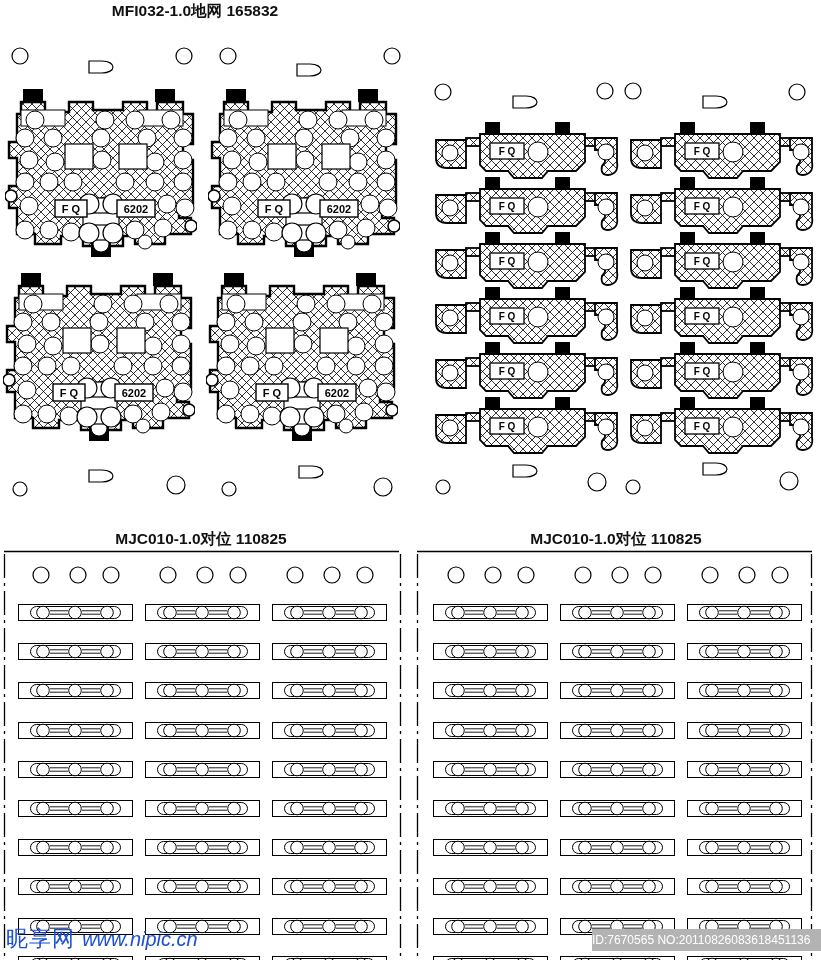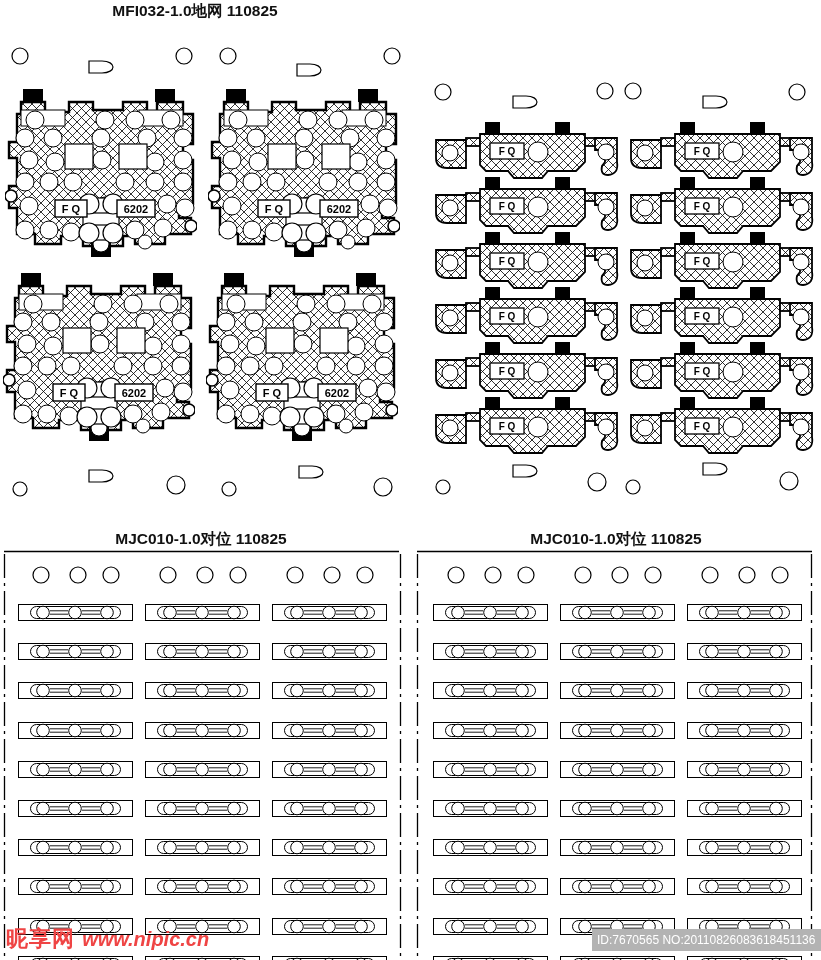--- a/index.html
+++ b/index.html
@@ -5,33 +5,33 @@
   html,body{margin:0;padding:0;background:#fff;}
   .page{position:relative;width:821px;height:960px;overflow:hidden;background:#fff;
         font-family:"Liberation Sans",sans-serif;}
   .panel-title{position:absolute;font-weight:bold;font-size:15.5px;color:#111;
                text-align:center;white-space:nowrap;}
   #title-mfi{left:0;top:1px;width:390px;}
   #title-msg{left:420px;top:23px;width:398px;}
   #title-mjc-left{left:2px;top:529px;width:398px;}
   #title-mjc-right{left:417px;top:529px;width:398px;}
   .drawing{position:absolute;left:0;top:0;}
-  .wm-left{position:absolute;left:6px;top:924px;z-index:5;color:#ef4444;
-           font-weight:bold;font-size:22px;letter-spacing:1px;white-space:nowrap;}
+  .wm-left{position:absolute;left:6px;top:924px;z-index:5;color:#1d4ed8;
+           font-weight:normal;font-size:22px;letter-spacing:1px;white-space:nowrap;}
   .wm-left .url{font-style:italic;font-size:20px;letter-spacing:0;}
   .wm-band{position:absolute;left:592px;top:929px;width:229px;height:22px;z-index:5;
            background:#b3b3b3;color:#fff;font-size:12px;line-height:22px;
-           padding-left:5px;box-sizing:border-box;white-space:nowrap;}
+           box-sizing:border-box;white-space:nowrap;}
 </style>
 </head>
 <body>
 
 <div class="page">
 
-  <div class="panel-title" id="title-mfi">MFI032-1.0地网 110825</div>
+  <div class="panel-title" id="title-mfi">MFI032-1.0地网 165832</div>
   <div class="panel-title" id="title-mjc-left">MJC010-1.0对位 110825</div>
   <div class="panel-title" id="title-mjc-right">MJC010-1.0对位 110825</div>
 
   <svg class="drawing" width="821" height="960" viewBox="0 0 821 960">
     <defs>
       <pattern id="xh" width="9" height="9" patternUnits="userSpaceOnUse">
         <rect width="9" height="9" fill="#fff"></rect>
         <path d="M0,9 L9,0 M0,0 L9,9" stroke="#000" stroke-width="0.8"></path>
       </pattern>
 

